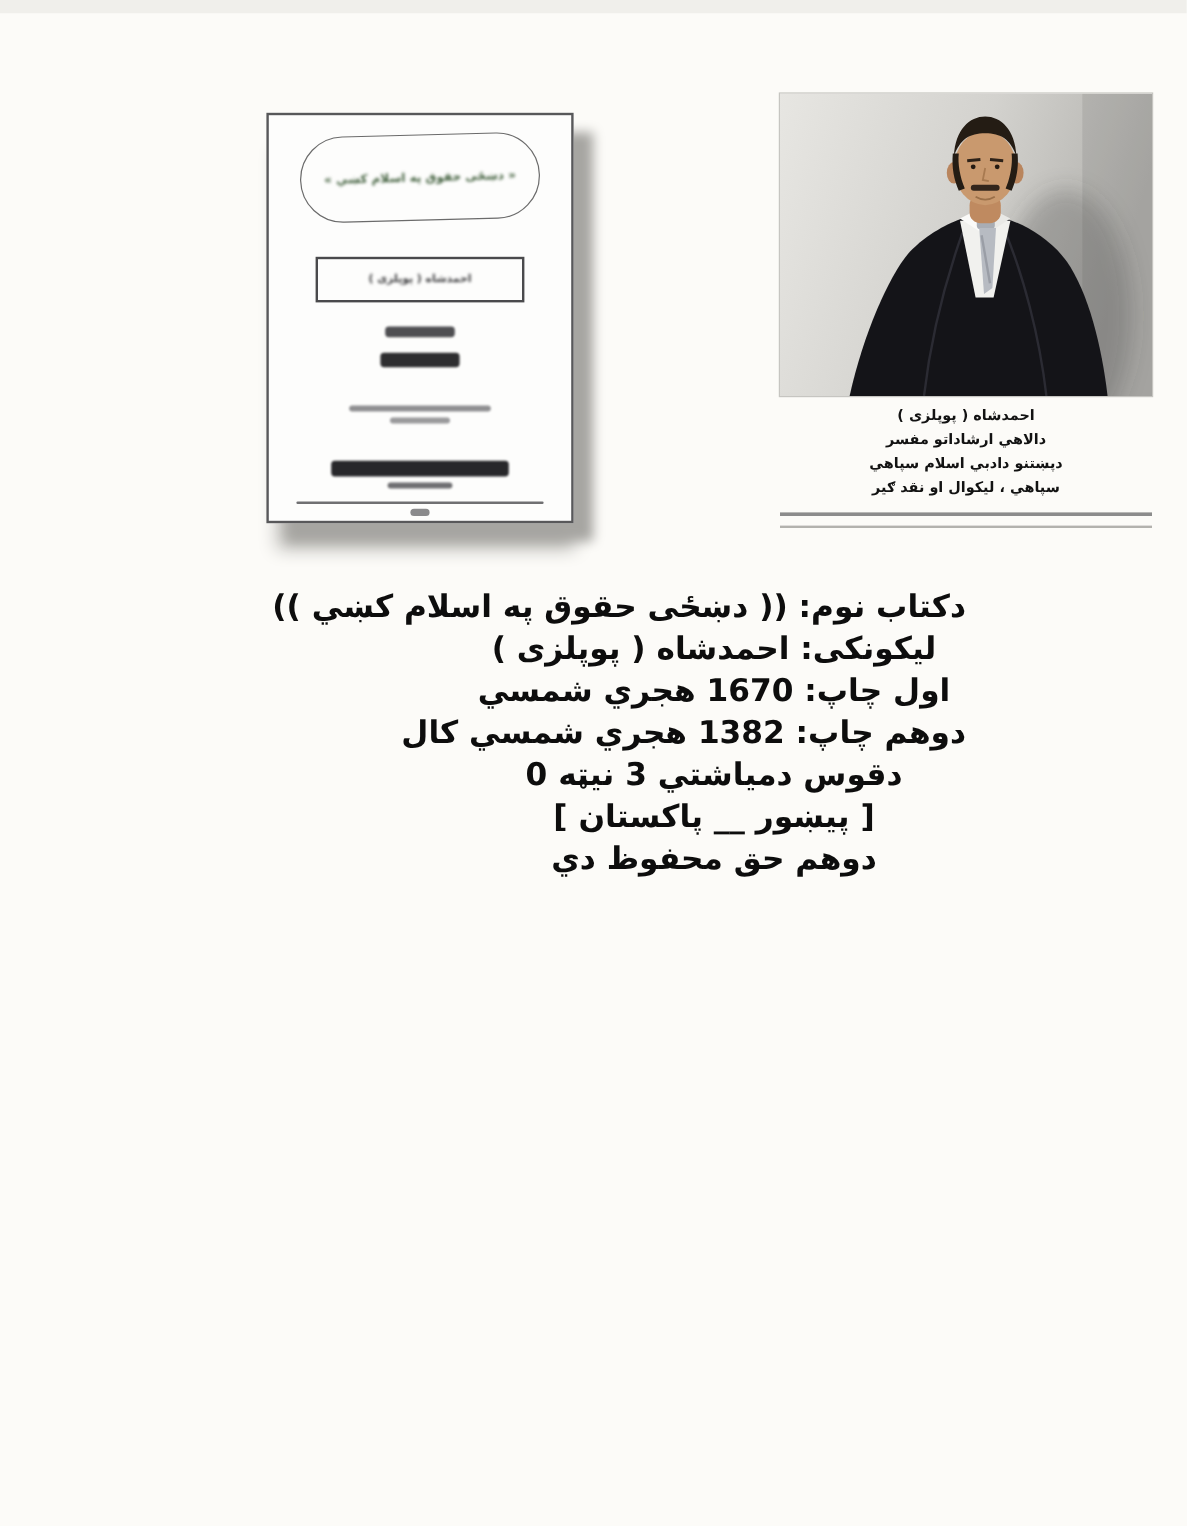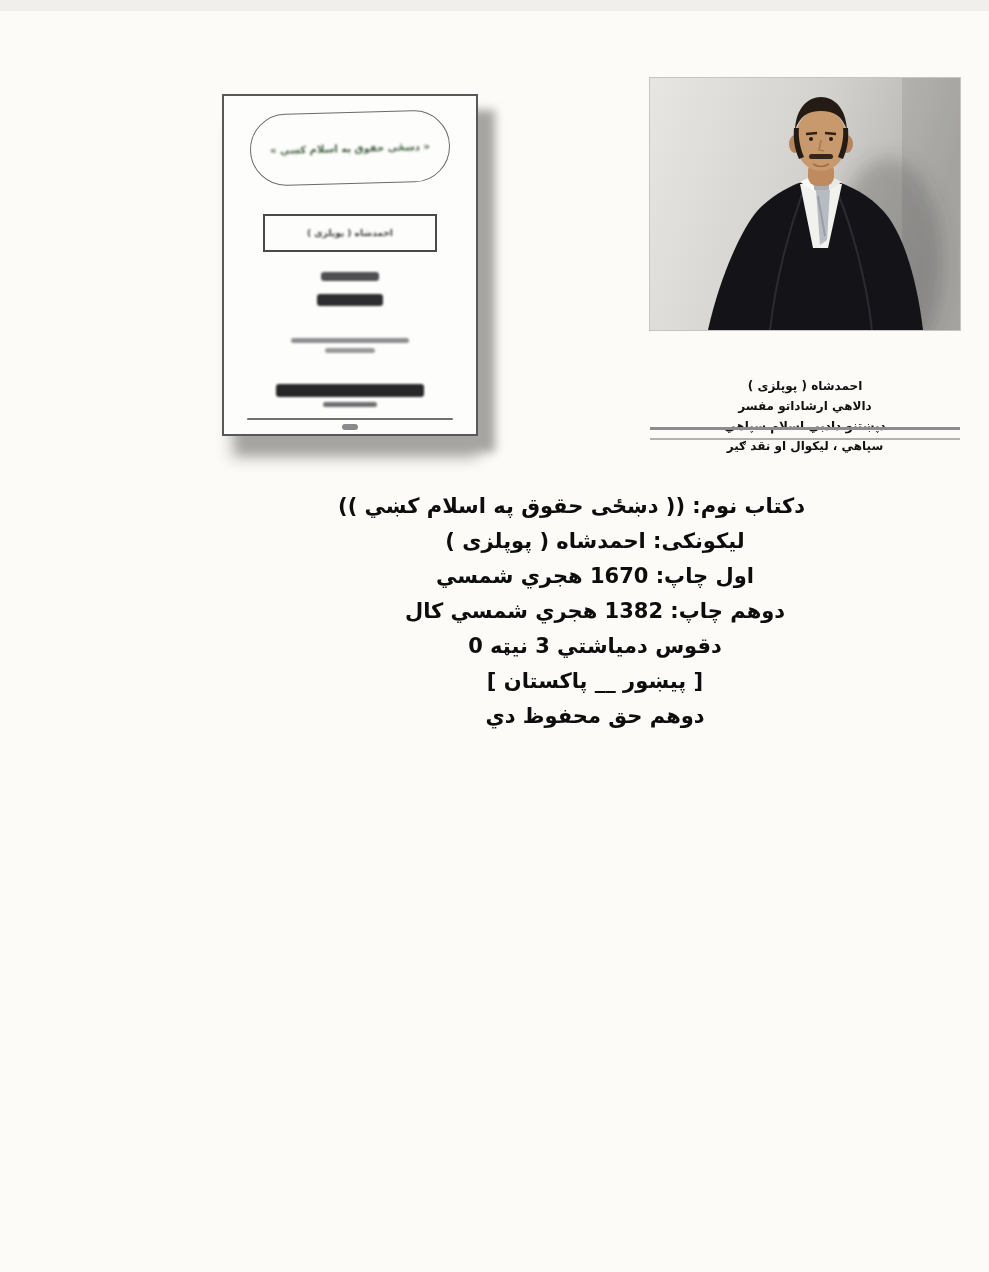--- a/index.html
+++ b/index.html
@@ -49,32 +49,32 @@
   .photo-wrap{
     position:absolute;left:650px;top:78px;width:310px;height:252px;
     outline:1px solid #c6c5c1;
   }
   .photo-wrap svg{display:block;}
 
   
   .photo-caption{
     position:absolute;left:650px;top:336px;width:310px;
     direction:rtl;text-align:center;
-    font-weight:bold;font-size:12px;line-height:20px;color:#121212;margin-top:40px;
+    font-weight:bold;font-size:12px;line-height:20px;color:#121212;
   }
   .caption-rule{
     position:absolute;left:650px;top:427px;width:310px;height:8px;
     border-top:3px solid #8c8c8c;border-bottom:2px solid #b3b2ae;
   }
 
   
   .book-info{
     position:absolute;left:385px;top:489px;width:420px;
     direction:rtl;text-align:center;
-    font-weight:bold;font-size:21px;line-height:35px;color:#0d0d0d;
+    font-weight:bold;font-size:26px;line-height:35px;color:#0d0d0d;
   }
   .book-info div{white-space:nowrap;}
 </style>
 </head>
 <body>
 
 <div class="top-scan-band"></div>
 
 <div class="cover-scan">
   <div class="cover-book">

